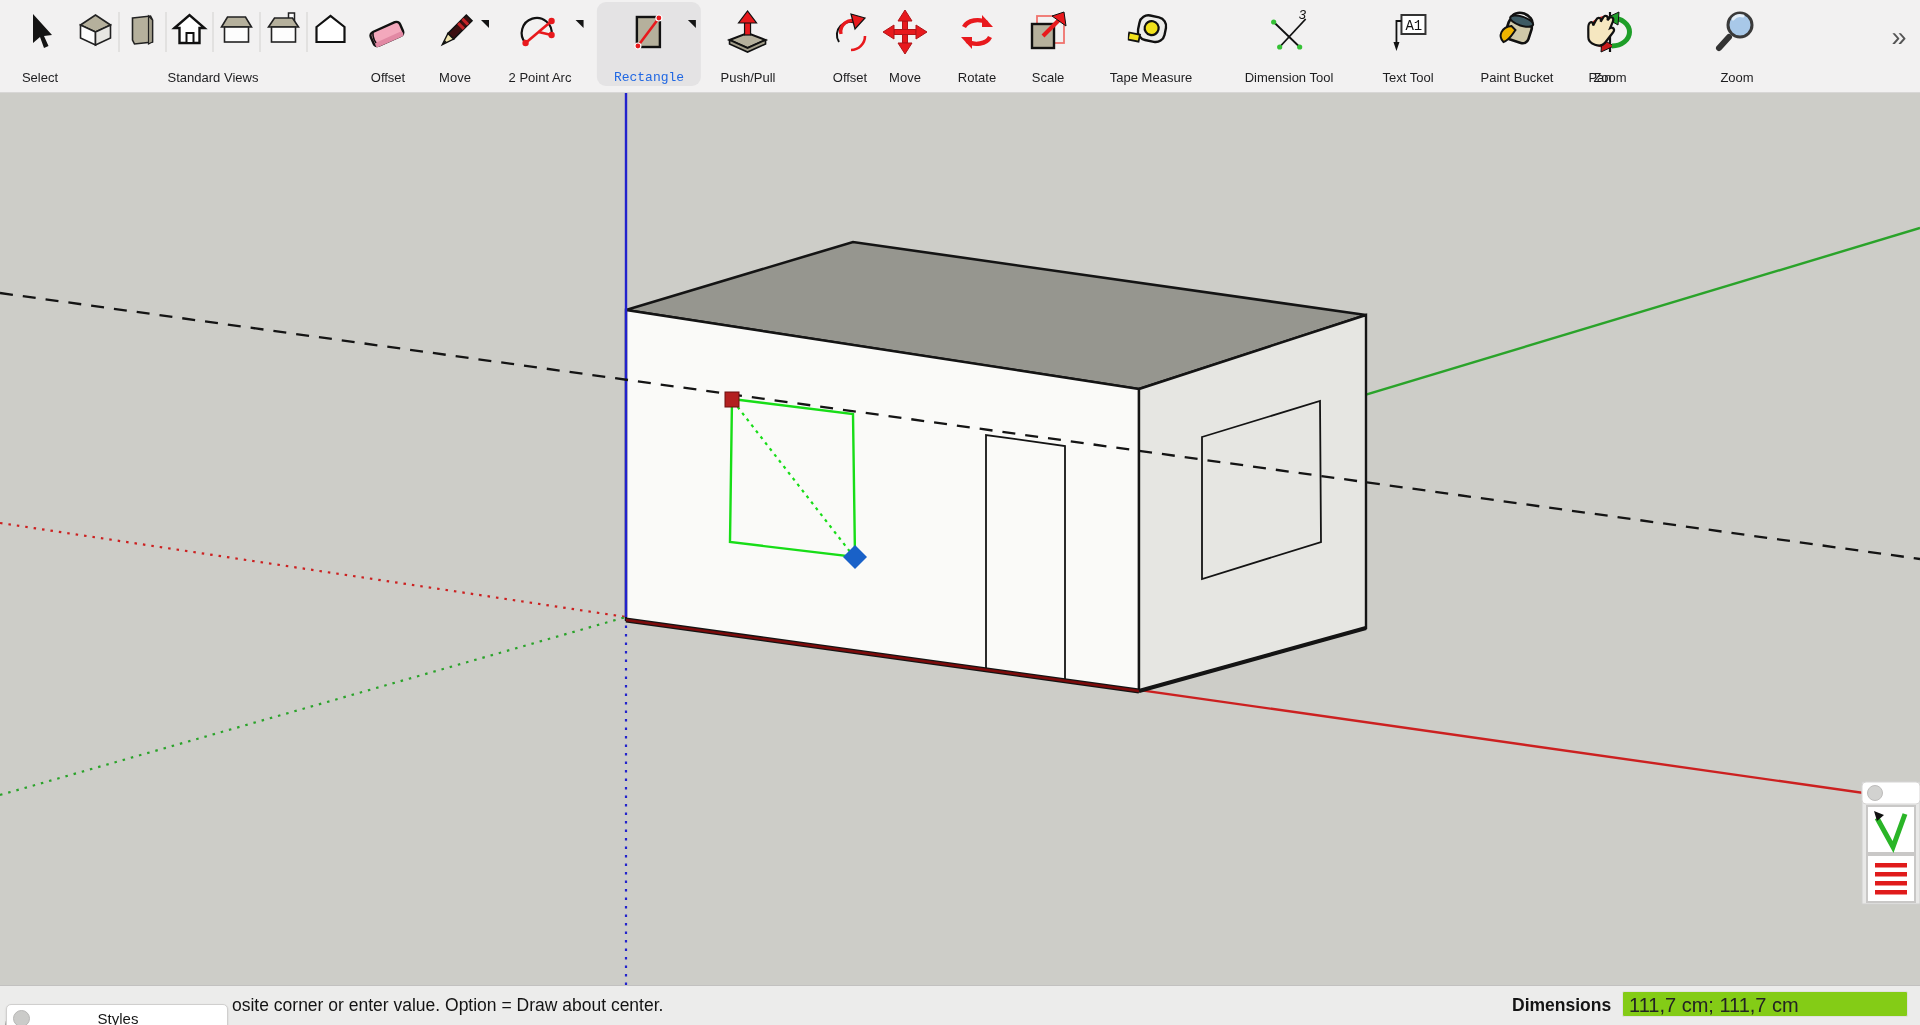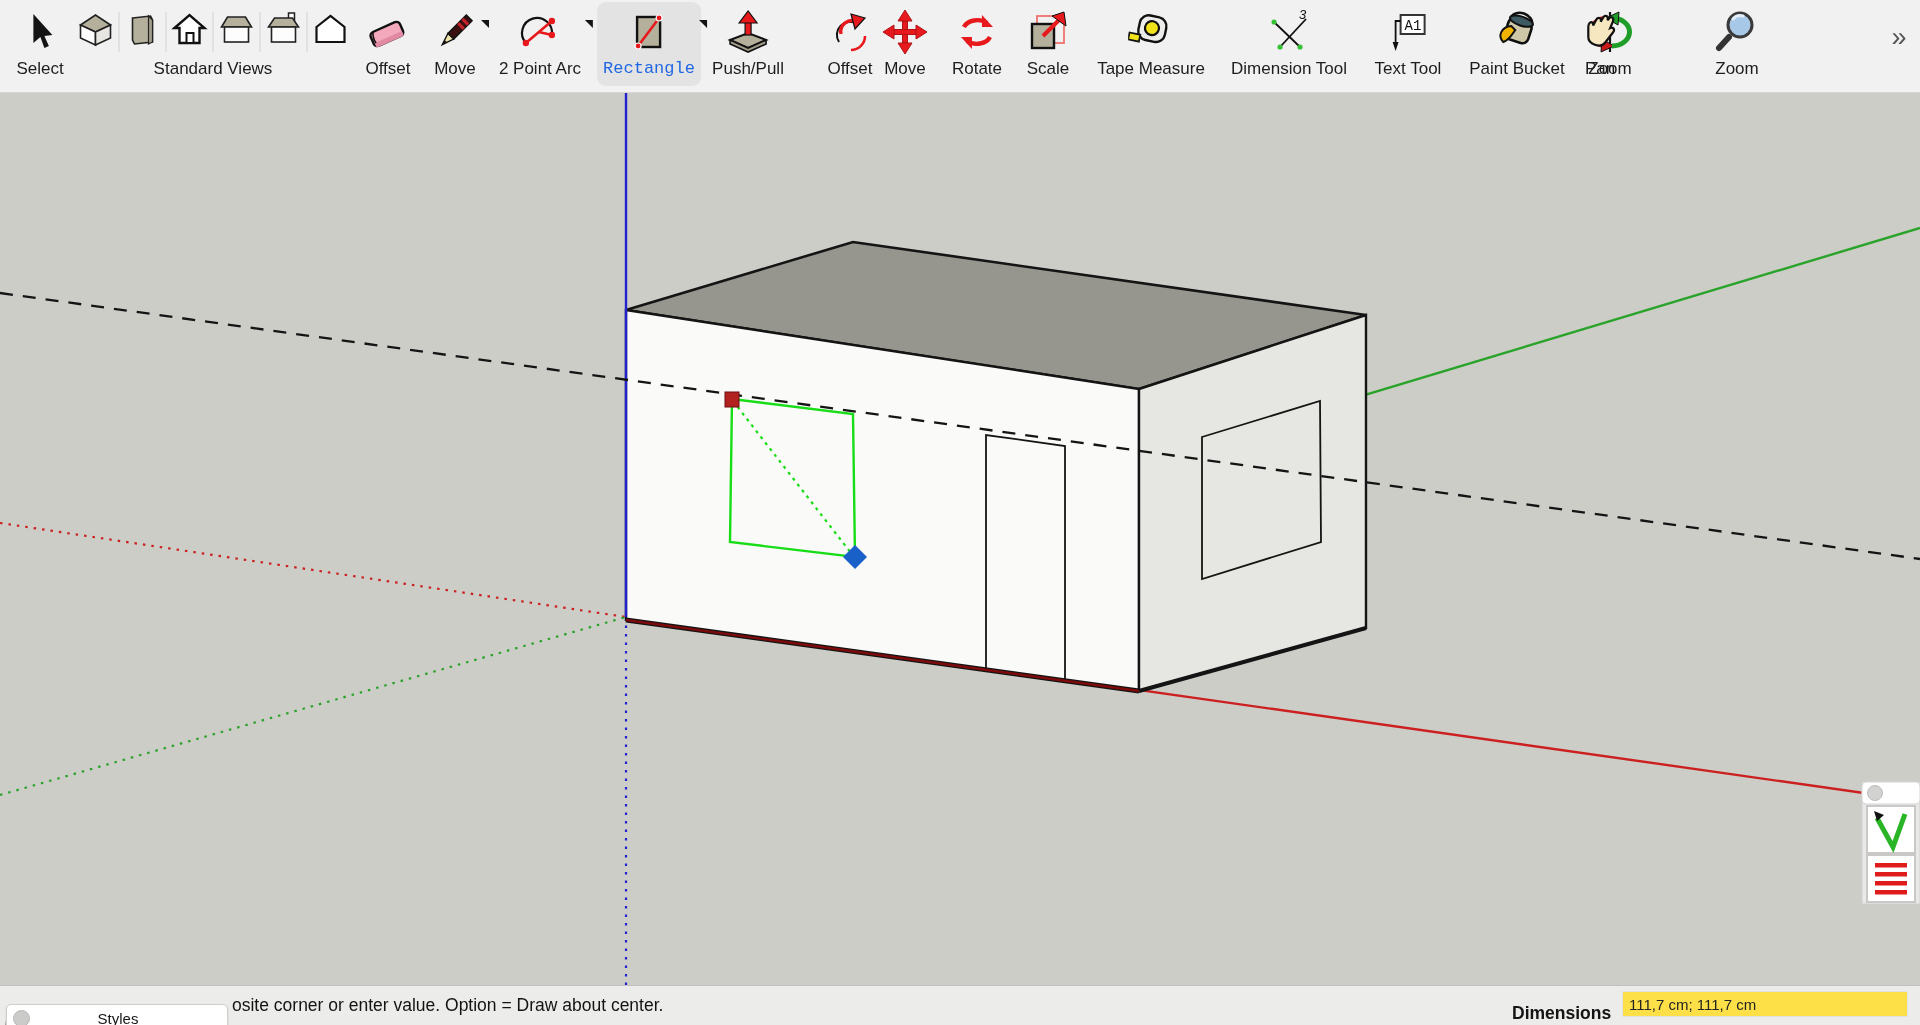--- a/index.html
+++ b/index.html
@@ -2,45 +2,45 @@
 <html style="--accent-blue: #2068e3; --axis-red: #cc2020; --axis-red-dark: #7e0b0b; --axis-green: #2aa32a; --axis-blue: #2222cc; --select-green: #17dd17; --marker-red: #b32020; --marker-blue: #1961c8; --viewport-bg: #cdcdc8; --face-top: #96968f; --face-front: #fafaf8; --face-side: #e6e6e2; --toolbar-bg: #f2f1f1;"><head>
 <meta charset="utf-8">
 <style>
   html,body{margin:0;padding:0;width:1920px;height:1025px;overflow:hidden;
     font-family:"Liberation Sans",sans-serif;background:#cdcdc8;}
   
   .toolbar{position:absolute;left:0;top:0;width:1920px;height:92px;
     background:var(--toolbar-bg,#f2f1f1);border-bottom:1px solid #d8d7d6;z-index:30;}
   .tool{position:absolute;top:4px;transform:translateX(-50%);text-align:center;cursor:default;}
   .ticon{height:56px;display:flex;align-items:center;justify-content:center;position:relative;}
-  .tlabel{font-size:17px;color:#1d1d1f;white-space:nowrap;line-height:18px;}
+  .tlabel{font-size:13px;color:#1d1d1f;white-space:nowrap;line-height:18px;margin-top:9px;}
   .tool.active .pill{position:absolute;left:50%;transform:translateX(-50%);top:-2px;width:104px;height:84px;
     background:#e4e3e4;border-radius:9px;z-index:-1;}
   .tool.active .tlabel{color:var(--accent-blue,#2068e3);font-family:Liberation Mono, monospace;}
   .caret{position:absolute;right:-12px;top:16px;width:0;height:0;
     border-top:8px solid #141414;border-left:8px solid transparent;}
   .svrow{display:flex;align-items:center;}
   .vsep{width:1px;height:40px;background:#d2d1d0;margin:0 4px;}
   .chevron{position:absolute;left:1898px;top:22px;transform:translateX(-50%);
     font-size:27px;color:#555;letter-spacing:-2px;}
   
   .viewport{position:absolute;left:0;top:92px;width:1920px;height:893px;background:var(--viewport-bg,#cdcdc8);}
   
   .statusbar{position:absolute;left:0;top:985px;width:1920px;height:40px;background:#ececeb;
     border-top:1px solid #c2c1c0;z-index:40;overflow:hidden;}
   .styles-win{position:absolute;left:6px;top:18px;width:220px;height:27px;background:#fff;
     border:1px solid #d0cfce;border-radius:5px;box-shadow:0 1px 2px rgba(0,0,0,.15);
     display:flex;align-items:center;}
   .styles-dot{width:15px;height:15px;border-radius:50%;background:#cbcbc9;border:1px solid #b8b7b6;margin-left:6px;}
   .styles-title{flex:1;text-align:center;font-size:15px;color:#161616;margin-right:21px;}
   .hint{position:absolute;left:232px;top:0;height:52px;line-height:38px;font-size:17.5px;color:#141414;}
-  .dims-label{position:absolute;left:1512px;top:8px;height:32px;line-height:38px;
+  .dims-label{position:absolute;left:1512px;top:0;height:32px;line-height:38px;
     font-size:17.5px;font-weight:bold;color:#141414;}
-  .dims-field{position:absolute;left:1622px;top:5px;width:286px;height:26px;background:#fde047;
-    border:1px solid #e2e1e0;border-radius:2px;font-size:15px;color:#232323;line-height:26px;
+  .dims-field{position:absolute;left:1622px;top:5px;width:286px;height:26px;background:#84cc16;
+    border:1px solid #e2e1e0;border-radius:2px;font-size:20px;color:#232323;line-height:26px;
     padding-left:6px;box-sizing:border-box;white-space:nowrap;}
   .peek{position:absolute;border-radius:50%;background:#d9d9d6;border:1px solid #a9a8a6;width:18px;height:18px;}
 </style>
 </head>
 <body>
 
 <div class="toolbar">
 
   <div class="tool" style="left:40px">
     <div class="ticon">

